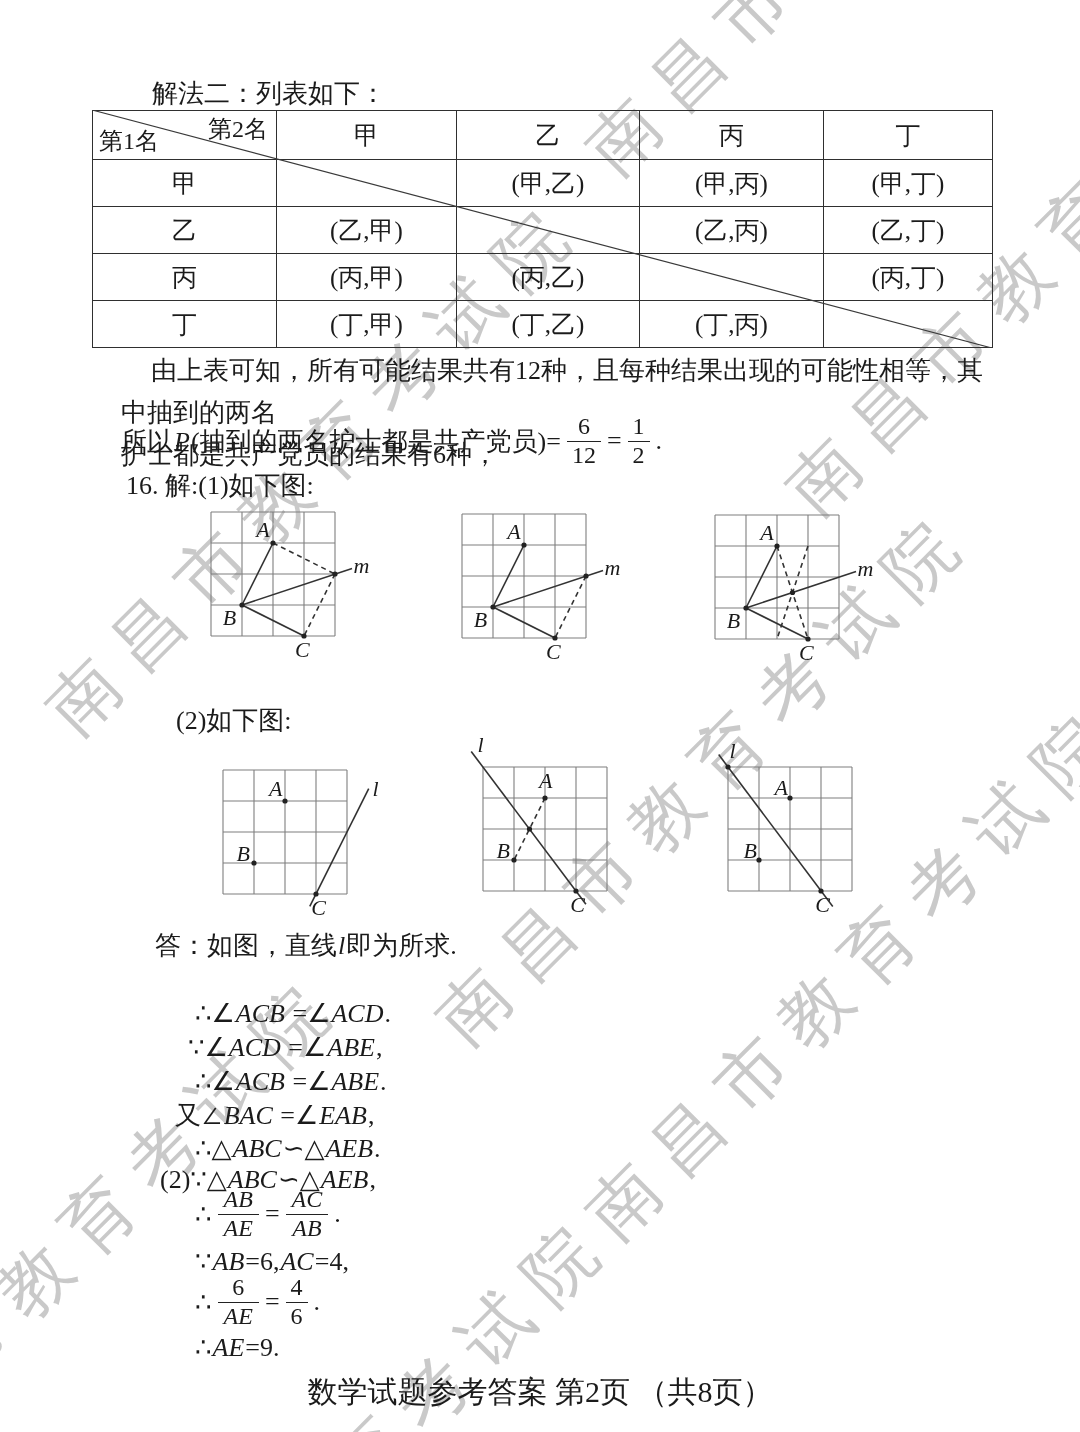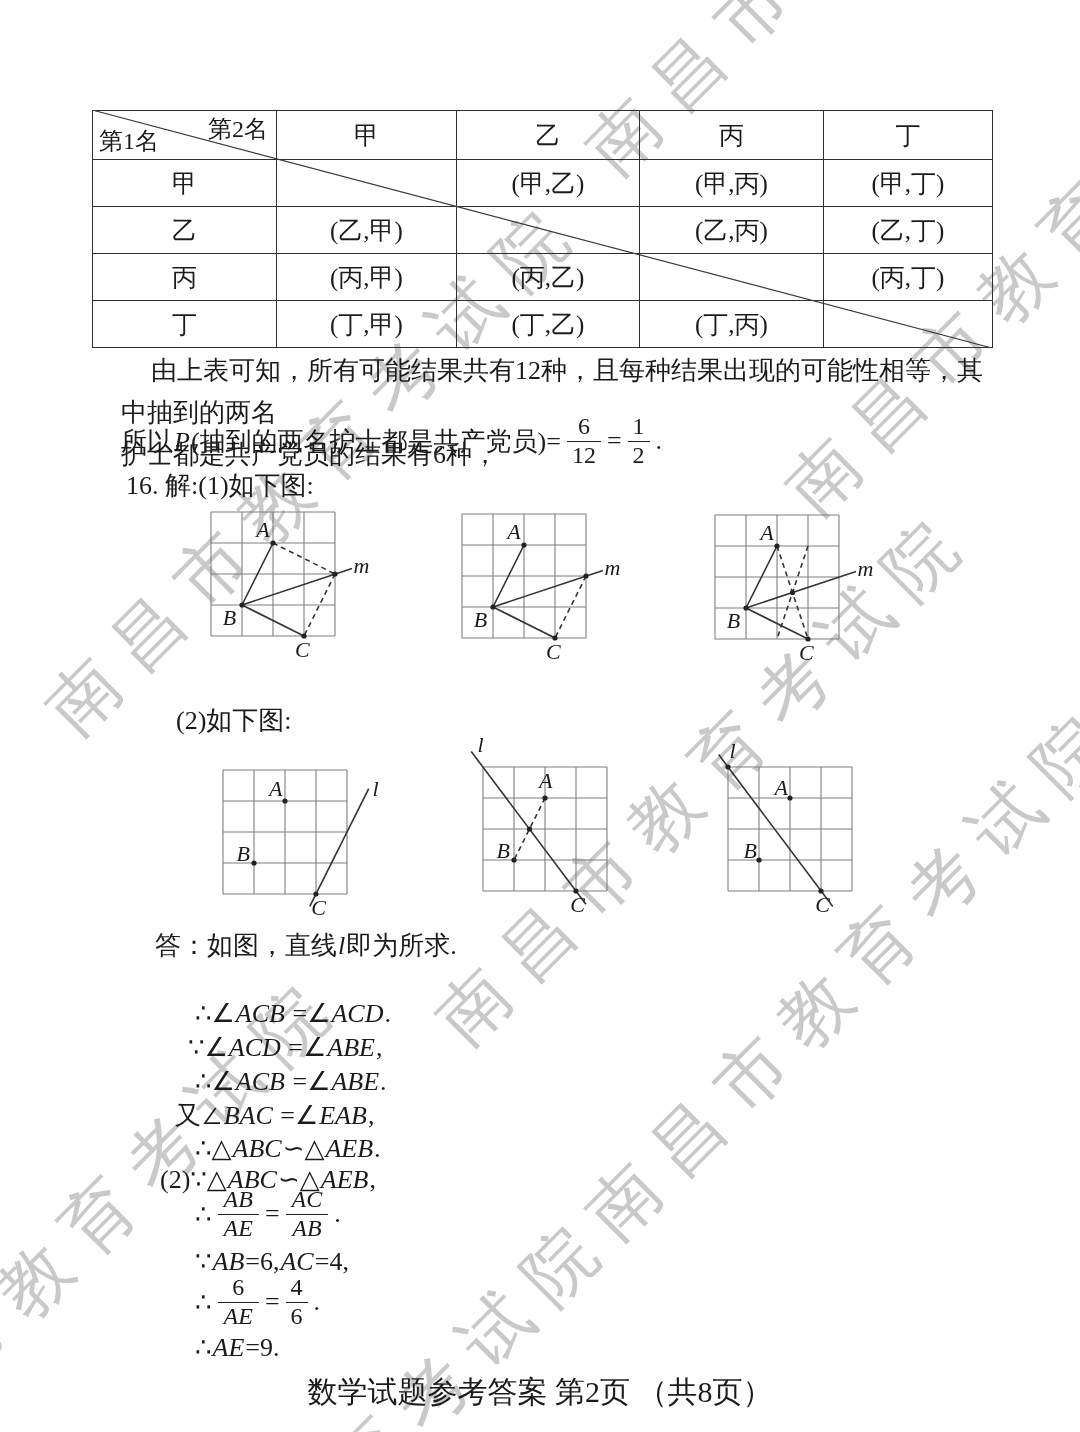--- a/index.html
+++ b/index.html
@@ -40,20 +40,21 @@
   <span class="wm" style="left:600px;top:115px;">南昌市教育考试院</span>
   <span class="wm" style="left:800px;top:455px;">南昌市教育考试院</span>
   <span class="wm" style="left:60px;top:675px;">南昌市教育考试院</span>
   <span class="wm" style="left:450px;top:985px;">南昌市教育考试院</span>
   <span class="wm" style="left:600px;top:1180px;">南昌市教育考试院</span>
   <span class="wm" style="left:-180px;top:1450px;">南昌市教育考试院</span>
   <span class="wm" style="left:90px;top:1690px;">南昌市教育考试院</span>
 
   <div class="layer">
 
+    <div class="abs" style="left:152px;top:78px;">解法二：列表如下：</div>
 
     <div class="table-wrap">
       <table class="outcomes">
         <colgroup>
           <col style="width:184px">
             <col style="width:180px">
             <col style="width:183px">
             <col style="width:184px">
             <col style="width:169px">
         </colgroup>

